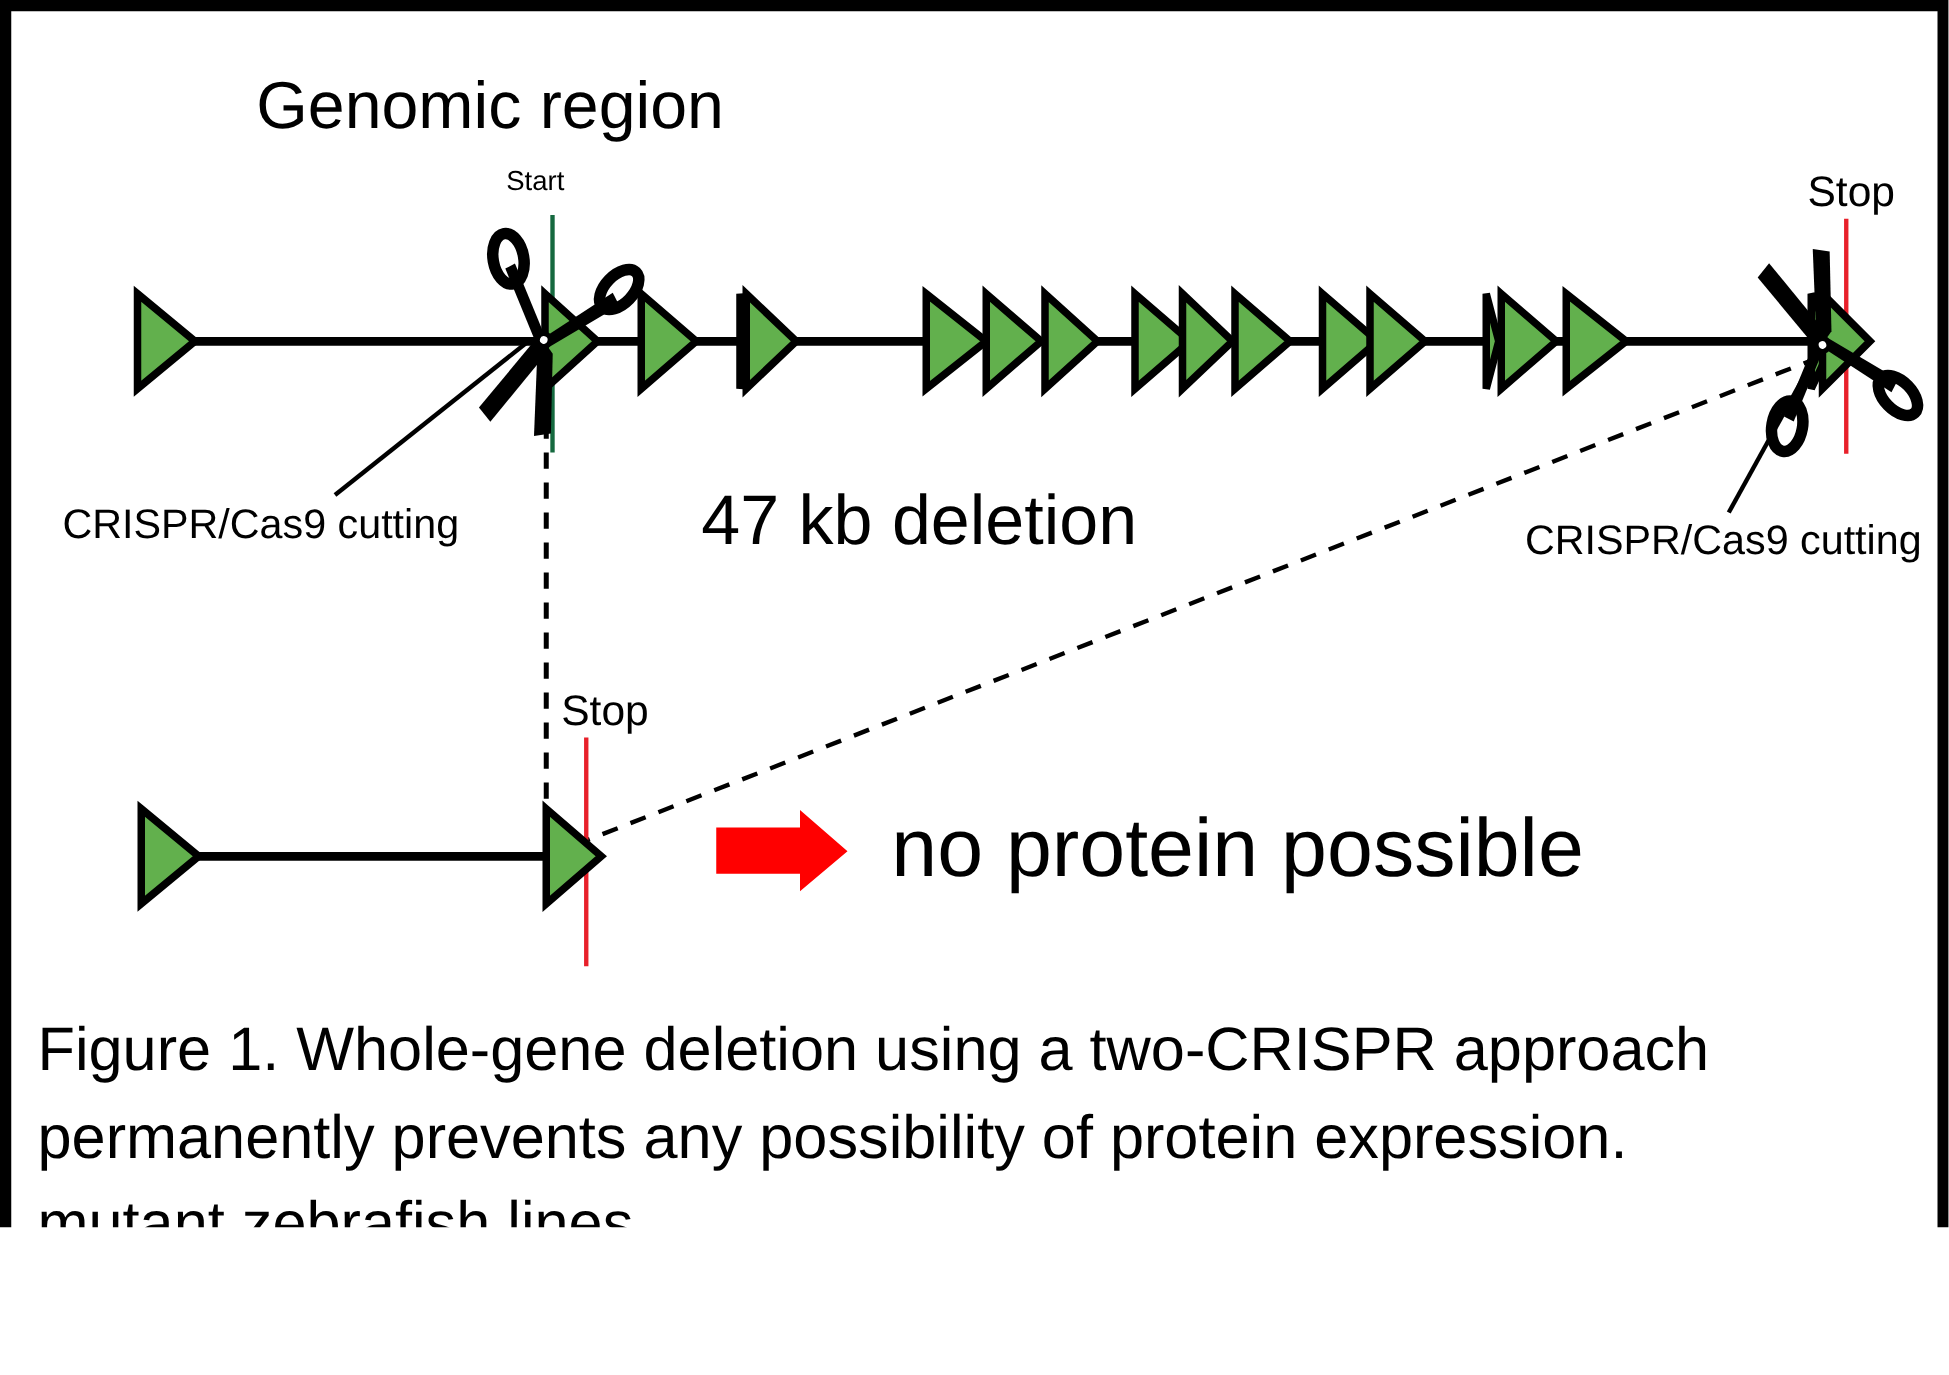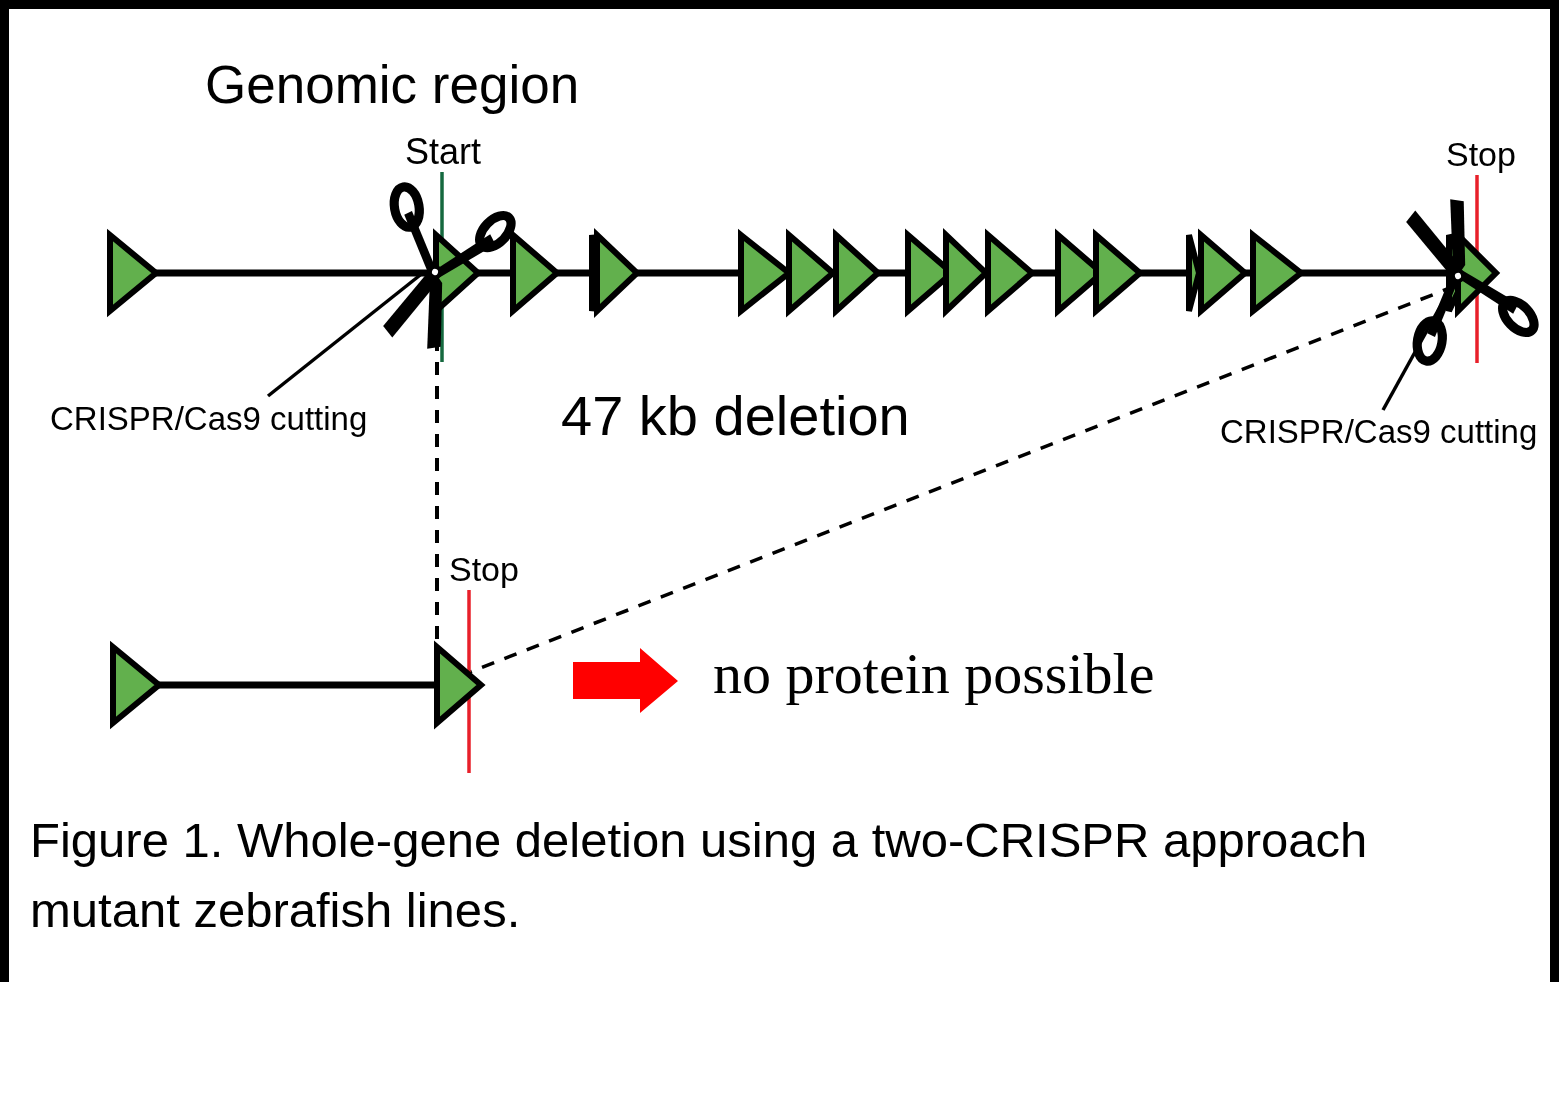--- a/index.html
+++ b/index.html
@@ -35,21 +35,21 @@
     line-height: 1;
   }
   
   #title-genomic-region {
     left: 205px; top: 58px;
     font-size: 53px;
   }
   
   #label-start-top {
     left: 405px; top: 134px;
-    font-size: 36px;
+    font-size: 22px;
   }
   #label-stop-top {
     left: 1446px; top: 137px;
     font-size: 34px;
   }
   #label-stop-bottom {
     left: 449px; top: 552px;
     font-size: 34px;
   }
   #label-crispr-left {
@@ -59,22 +59,21 @@
   #label-crispr-right {
     left: 1220px; top: 415px;
     font-size: 33px;
   }
   #label-deletion {
     left: 561px; top: 388px;
     font-size: 56px;
   }
   #label-no-protein {
     left: 713px; top: 645px;
-    font-size: 58px;
-    font-family: Liberation Serif, serif;
+    font-size: 66px;
   }
   
   #caption {
     position: absolute;
     left: 30px;
     top: 806px;
     width: 1500px;
     font-size: 49px;
     line-height: 1.42;
     color: #000000;
@@ -171,17 +170,18 @@
   <div class="txt" id="label-stop-bottom">Stop</div>
 
   <div class="txt" id="label-crispr-left">CRISPR/Cas9 cutting</div>
   <div class="txt" id="label-crispr-right">CRISPR/Cas9 cutting</div>
 
   <div class="txt" id="label-deletion">47 kb deletion</div>
   <div class="txt" id="label-no-protein">no protein possible</div>
 
   <div id="caption">
     <span class="cap-line">Figure 1. Whole-gene deletion using a two-CRISPR approach</span>
+    <span class="cap-line">permanently prevents any possibility of protein expression.</span>
     <span class="cap-line">mutant zebrafish lines.</span>
   </div>
 
   <div id="frame-border"></div>
 </div>
 
 </body></html>

